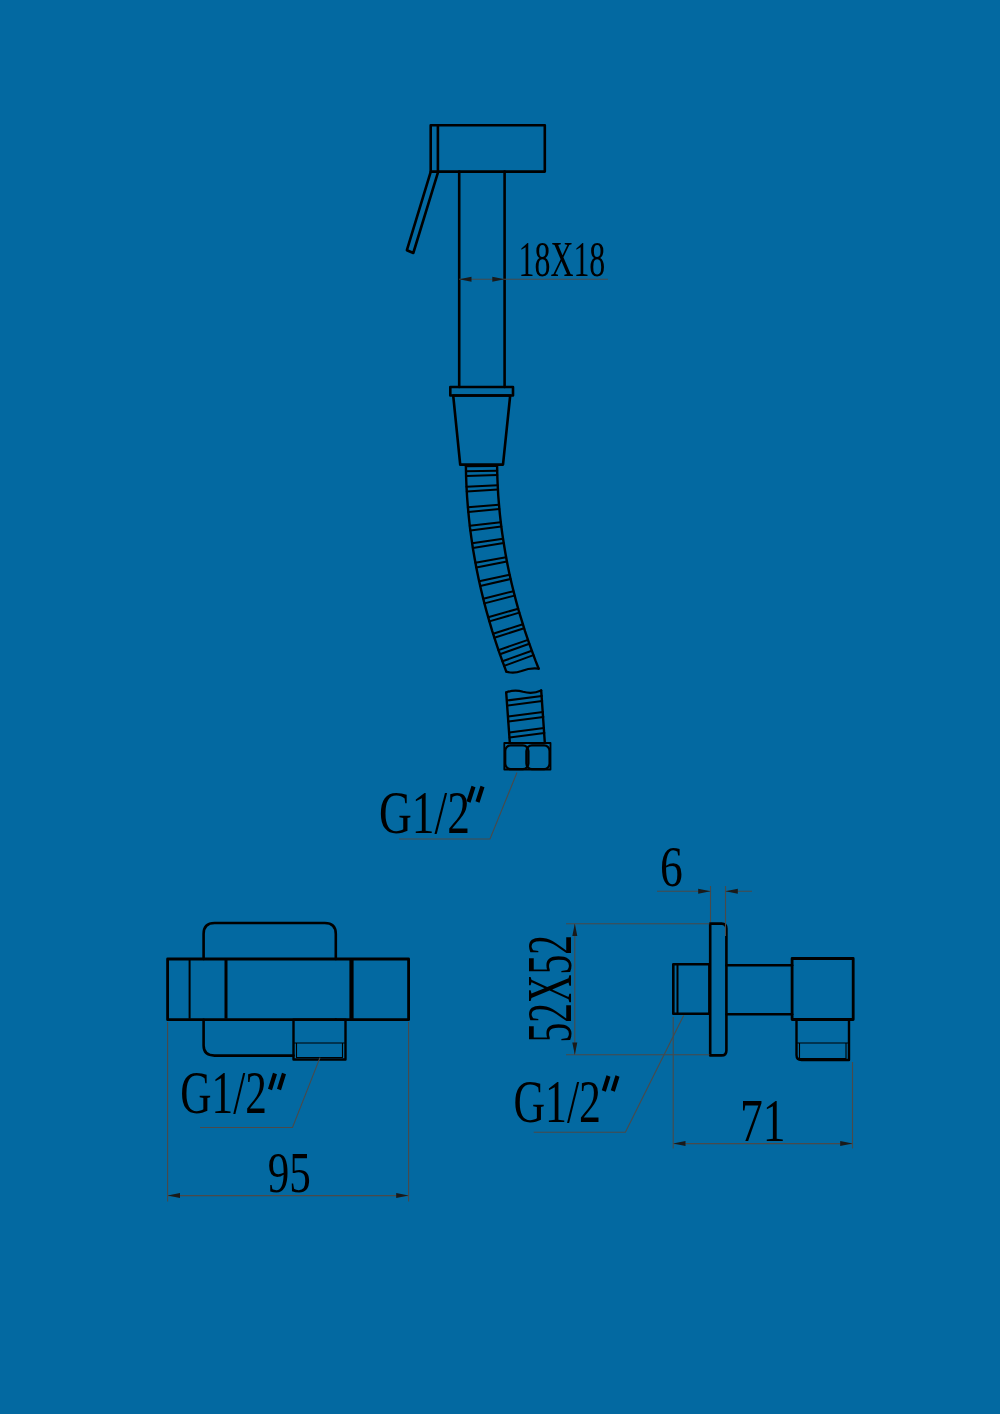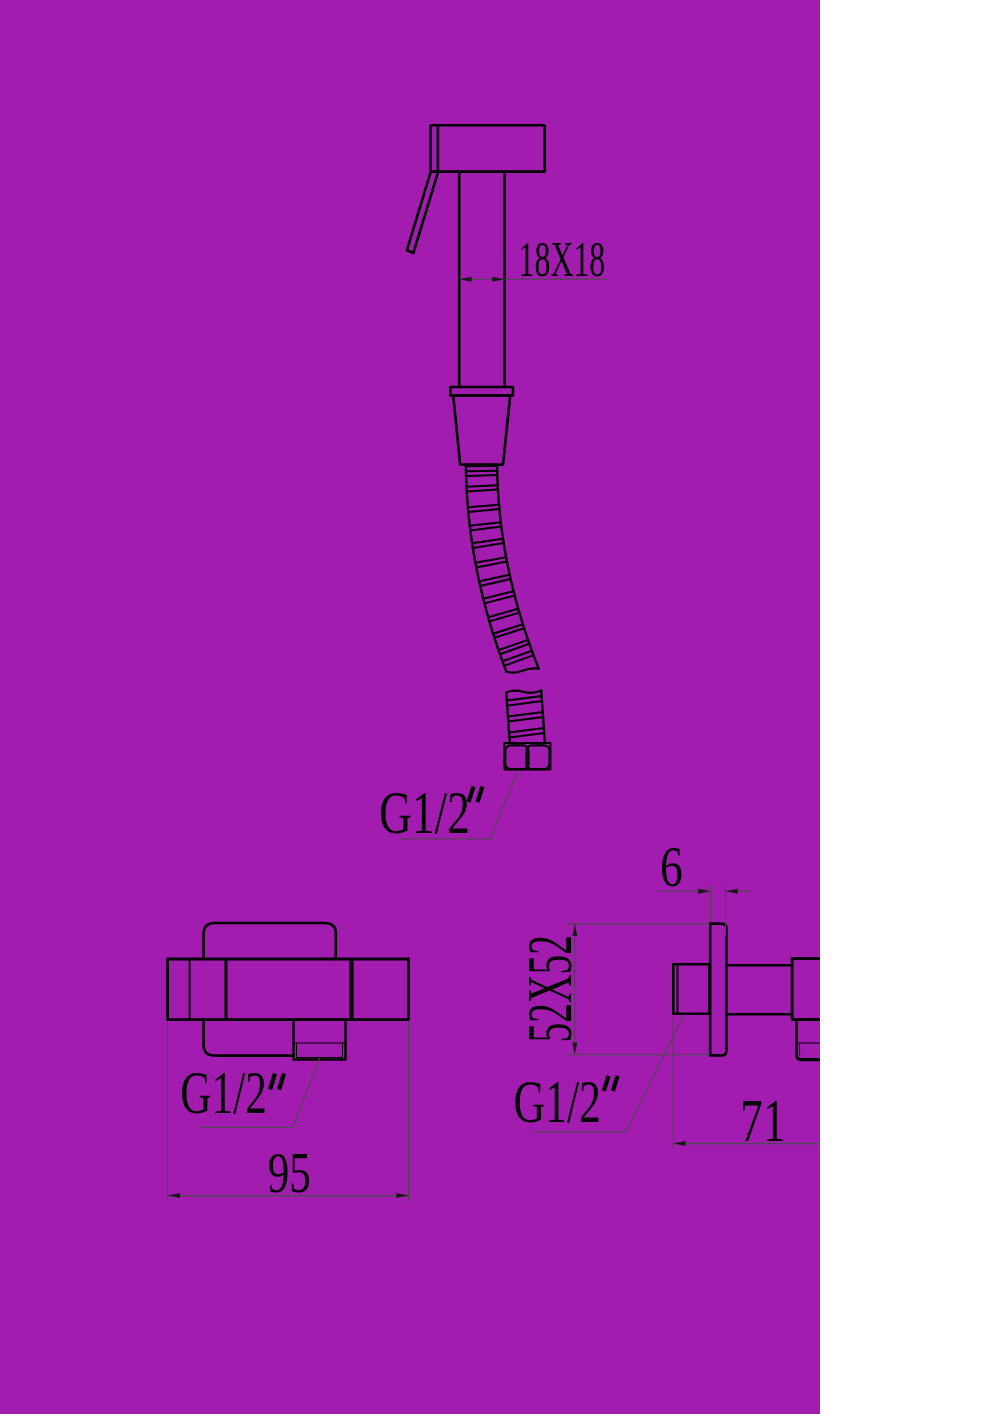--- a/index.html
+++ b/index.html
@@ -1,16 +1,16 @@
 <!DOCTYPE html>
 <html><head>
 <meta charset="utf-8">
 <style>
   html,body{margin:0;padding:0;background:#ffffff;}
-  .page{position:relative;width:820px;height:1414px;background:#a21caf;overflow:hidden;}
+  .page{position:relative;width:1000px;height:1414px;background:#0369a1;overflow:hidden;}
   svg{position:absolute;top:0;left:0;}
   text{font-family:"Liberation Serif", serif;fill:#000;}
 </style>
 </head>
 <body>
 <div class="page">
 <svg width="1000" height="1414" viewBox="0 0 1000 1414">
 <g fill="none" stroke="#000" stroke-width="2.6" stroke-linecap="round" stroke-linejoin="round">
 
 <rect x="430.7" y="125.2" width="114.1" height="46.4"></rect>

